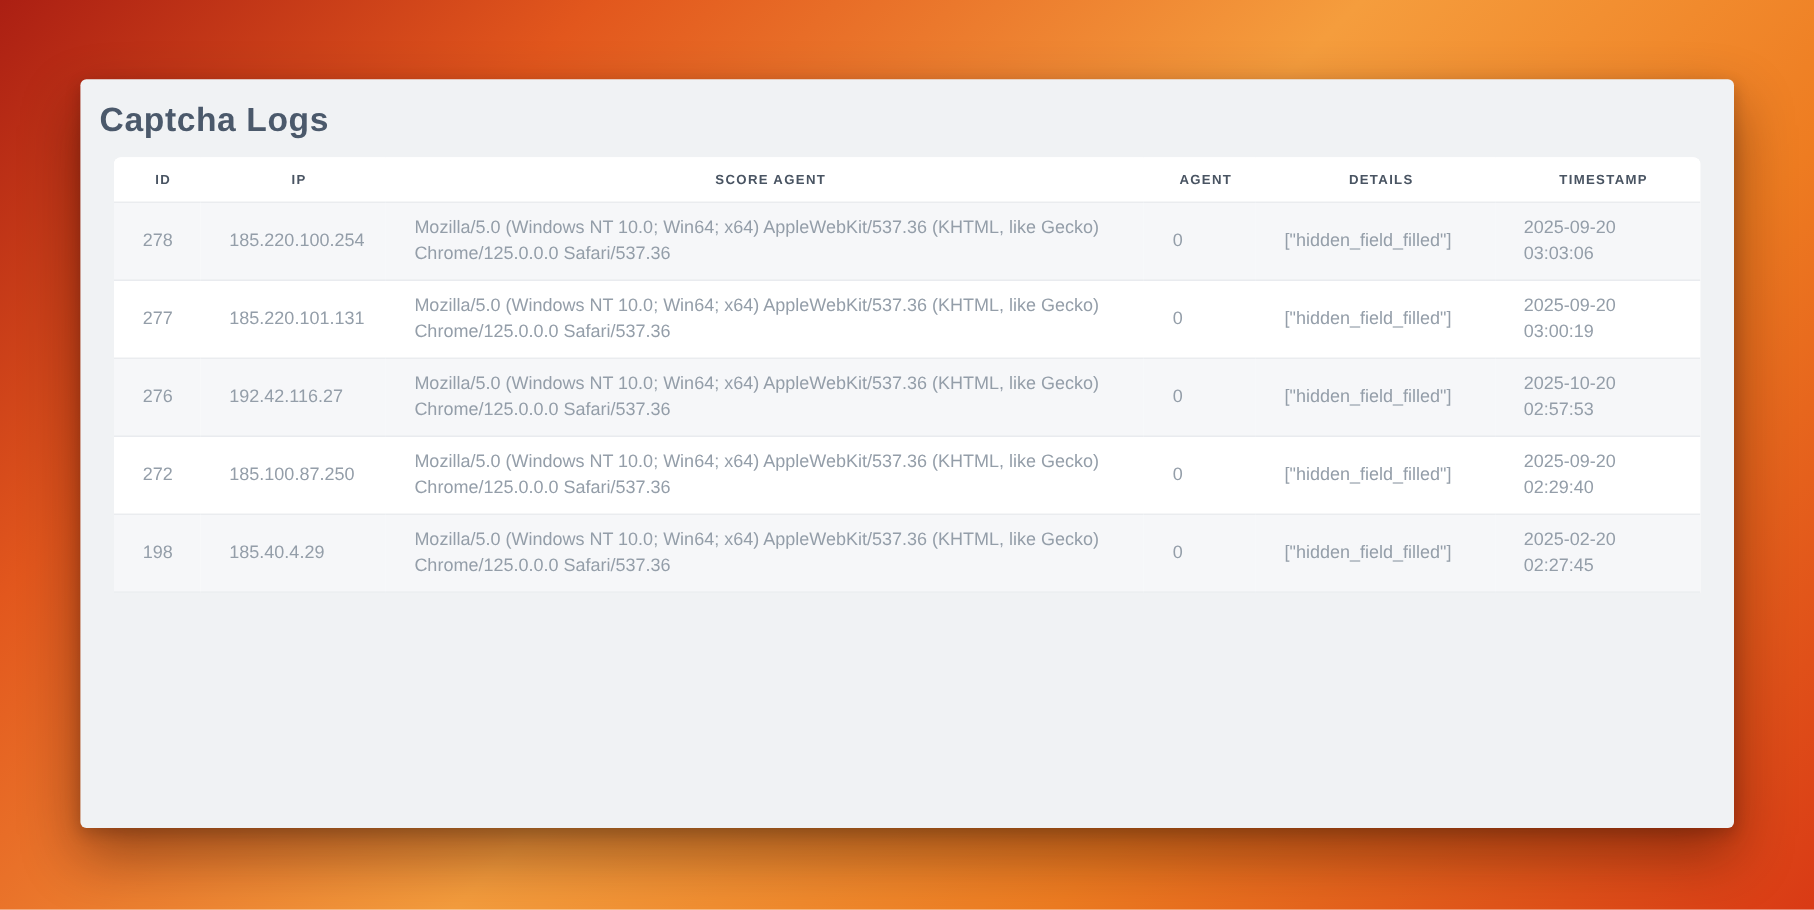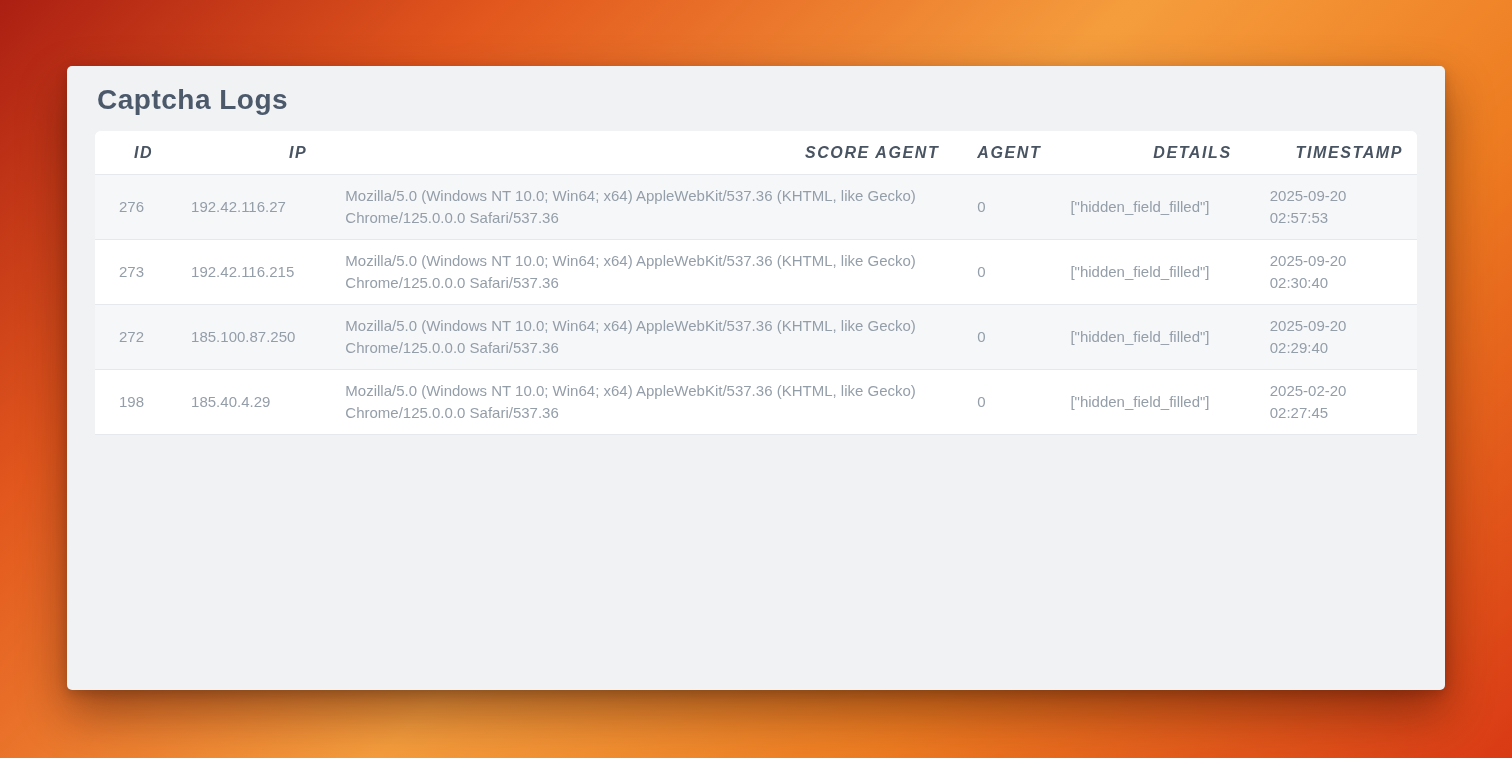--- a/index.html
+++ b/index.html
@@ -40,49 +40,48 @@
     top: 66px;
     width: 1378px;
     height: 624px;
     background: var(--panel-bg);
     border-radius: 5px;
     box-shadow: 0 22px 48px rgba(45, 8, 0, 0.45), 0 4px 12px rgba(0,0,0,0.18);
     overflow: hidden;
   }
   .page-title {
     margin: 0;
-    padding: 19px 30px 17px 30px;
+    padding: 19px 30px 17px 16px;
     font-size: 28px;
     line-height: 29px;
     font-weight: 600;
     letter-spacing: 0.5px;
     color: var(--title-color);
   }
   .table-card {
     margin: 0 28px;
     background: var(--card-bg);
     border-radius: 6px 6px 0 0;
     overflow: hidden;
   }
   table {
     width: 100%;
     border-collapse: collapse;
     table-layout: fixed;
   }
   thead th {
-    text-align: right;
-    font-size: 16px;
+    text-align: center;
+    font-size: 11px;
     font-weight: 700;
     letter-spacing: 0.1em;
     color: var(--header-text);
     padding: 13px 14px 12px 24px;
     border-bottom: 1px solid var(--divider);
     white-space: nowrap;
     background: var(--card-bg);
-    font-style: italic;
   }
   tbody td {
     font-size: 15px;
     line-height: 22px;
     color: var(--cell-text);
     padding: 10px 14px 10px 24px;
     vertical-align: middle;
     border-bottom: 1px solid var(--divider);
     overflow-wrap: break-word;
   }
@@ -109,34 +108,42 @@
             <th>ID</th>
             <th>IP</th>
             <th>SCORE AGENT</th>
             <th>AGENT</th>
             <th>DETAILS</th>
             <th>TIMESTAMP</th>
           </tr>
       </thead>
       <tbody id="table-body">
           <tr>
+            <td>278</td>
+            <td>185.220.100.254</td>
+            <td>Mozilla/5.0 (Windows NT 10.0; Win64; x64) AppleWebKit/537.36 (KHTML, like Gecko) Chrome/125.0.0.0 Safari/537.36</td>
+            <td>0</td>
+            <td>["hidden_field_filled"]</td>
+            <td>2025-09-20 03:03:06</td>
+          </tr>
+          <tr>
+            <td>277</td>
+            <td>185.220.101.131</td>
+            <td>Mozilla/5.0 (Windows NT 10.0; Win64; x64) AppleWebKit/537.36 (KHTML, like Gecko) Chrome/125.0.0.0 Safari/537.36</td>
+            <td>0</td>
+            <td>["hidden_field_filled"]</td>
+            <td>2025-09-20 03:00:19</td>
+          </tr>
+          <tr>
             <td>276</td>
             <td>192.42.116.27</td>
             <td>Mozilla/5.0 (Windows NT 10.0; Win64; x64) AppleWebKit/537.36 (KHTML, like Gecko) Chrome/125.0.0.0 Safari/537.36</td>
             <td>0</td>
             <td>["hidden_field_filled"]</td>
-            <td>2025-09-20 02:57:53</td>
-          </tr>
-          <tr>
-            <td>273</td>
-            <td>192.42.116.215</td>
-            <td>Mozilla/5.0 (Windows NT 10.0; Win64; x64) AppleWebKit/537.36 (KHTML, like Gecko) Chrome/125.0.0.0 Safari/537.36</td>
-            <td>0</td>
-            <td>["hidden_field_filled"]</td>
-            <td>2025-09-20 02:30:40</td>
+            <td>2025-10-20 02:57:53</td>
           </tr>
           <tr>
             <td>272</td>
             <td>185.100.87.250</td>
             <td>Mozilla/5.0 (Windows NT 10.0; Win64; x64) AppleWebKit/537.36 (KHTML, like Gecko) Chrome/125.0.0.0 Safari/537.36</td>
             <td>0</td>
             <td>["hidden_field_filled"]</td>
             <td>2025-09-20 02:29:40</td>
           </tr>
           <tr>

